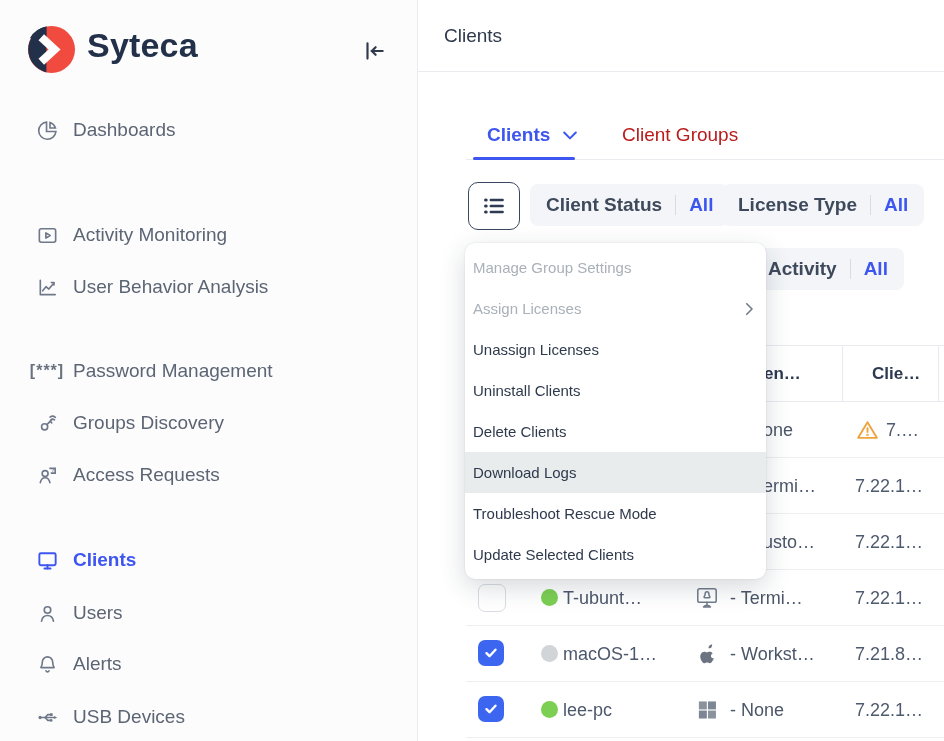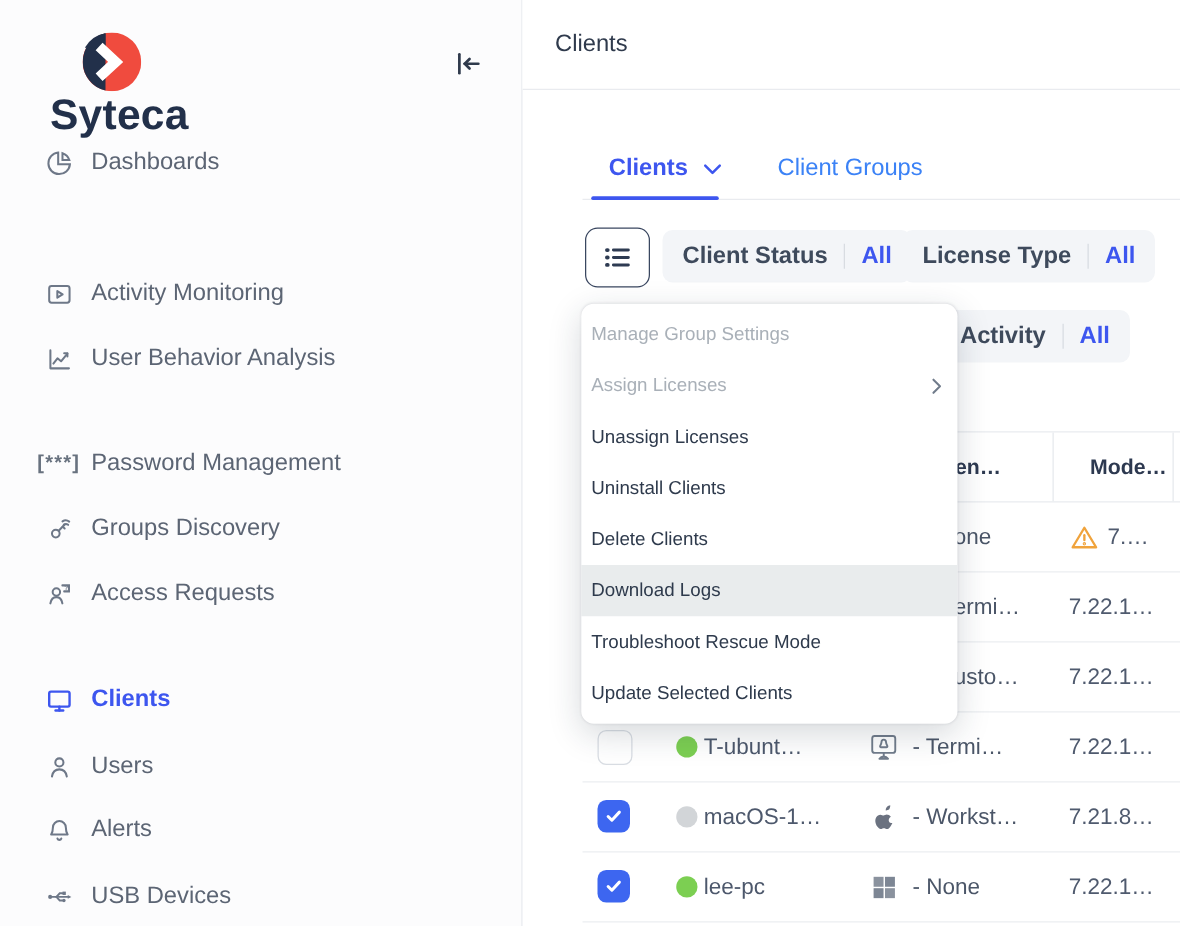--- a/index.html
+++ b/index.html
@@ -6,42 +6,42 @@
   body{
     width:944px;height:741px;position:relative;overflow:hidden;
     background:#ffffff;font-family:"Liberation Sans",sans-serif;
     -webkit-font-smoothing:antialiased;
   }
   .page{position:absolute;inset:0;}
 
   
   .sidebar{position:absolute;left:0;top:0;width:417px;height:741px;
     background:#fcfcfd;border-right:1px solid #e9ebef;}
-  .logo-row{position:absolute;left:28px;top:26px;height:50px;display:flex;align-items:center;flex-direction:column;}
+  .logo-row{position:absolute;left:28px;top:26px;height:50px;display:flex;}
   .logo-mark{width:47px;height:47px;display:inline-block;}
   .logo-text{font-size:34px;font-weight:600;letter-spacing:.2px;color:#22304a;margin-left:12px;}
   .collapse-btn{position:absolute;left:360px;top:38px;width:28px;height:28px;
     background:none;border:none;padding:0;cursor:pointer;}
   .nav-item{position:absolute;left:35px;height:30px;display:flex;align-items:center;cursor:pointer;}
   .nav-icon{width:24px;height:24px;display:flex;align-items:center;justify-content:center;flex:0 0 24px;}
   .nav-glyph{font-size:16px;font-weight:700;color:#68727f;letter-spacing:1px;}
   .nav-label{margin-left:14px;font-size:19px;color:#5c6574;white-space:nowrap;}
   .nav-item.active .nav-label{color:#3d56ef;font-weight:700;}
 
   
   .topbar{position:absolute;left:418px;top:0;width:526px;height:71px;background:#fff;
     border-bottom:1px solid #e9ebef;}
   .topbar h1{margin:0;position:absolute;left:26px;top:50%;transform:translateY(-50%);
     font-size:19px;font-weight:400;color:#2f3a4c;}
 
   
   .tabs-border{position:absolute;left:466px;top:159px;width:478px;height:1px;background:#e9ebef;}
   .tab{position:absolute;top:124px;font-size:19px;cursor:pointer;display:flex;align-items:center;gap:10px;}
   .tab.tab-active{left:487px;color:#3d56ef;font-weight:700;}
-  .tab.tab-idle{left:622px;color:#3b82f6;font-weight:400;}
+  .tab.tab-idle{left:622px;color:#b91c1c;font-weight:400;}
   .tab-underline{position:absolute;left:473px;top:157px;width:102px;height:3px;
     background:#3d56ef;border-radius:2px;}
 
   
   .menu-btn{position:absolute;left:468px;top:182px;width:52px;height:48px;background:#fff;
     border:1.5px solid #3a4760;border-radius:10px;cursor:pointer;
     display:flex;align-items:center;justify-content:center;padding:0;}
   .chip{position:absolute;height:42px;background:#f3f5f8;border-radius:8px;
     display:flex;align-items:center;gap:13px;padding:0 16px;cursor:pointer;white-space:nowrap;}
   .chip-label{font-size:19px;font-weight:600;color:#3e4a5c;}
@@ -262,21 +262,21 @@
   </div>
   <div class="chip c3">
     <span class="chip-label">Activity</span>
     <span class="chip-sep"></span>
     <span class="chip-value">All</span>
   </div>
 
   <div class="table">
     <div class="thead">
       <span class="th h1">en…</span>
-      <span class="th h2">Mode…</span>
+      <span class="th h2">Clie…</span>
       <span class="th-sep s1"></span>
       <span class="th-sep s2"></span>
     </div>
 
     <div class="row">
       <span class="cell license frag">one</span>
       <span class="cell version">
         <span style="display:flex;">
           <svg viewBox="0 0 24 24" width="25" height="25" fill="none" stroke="#f0a33c" stroke-width="1.8" stroke-linecap="round" stroke-linejoin="round">
             <path d="M12 4.5 21 19.5H3z"></path>

